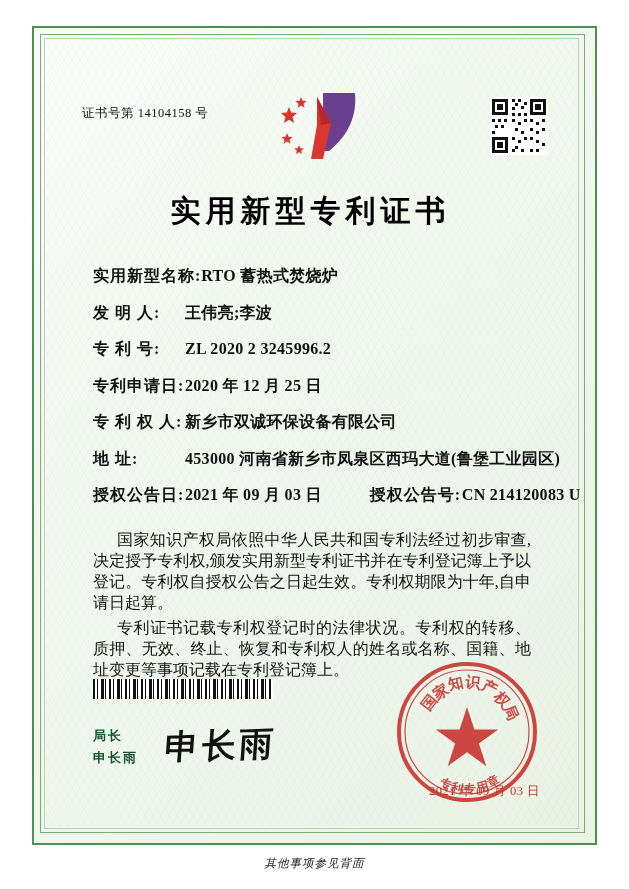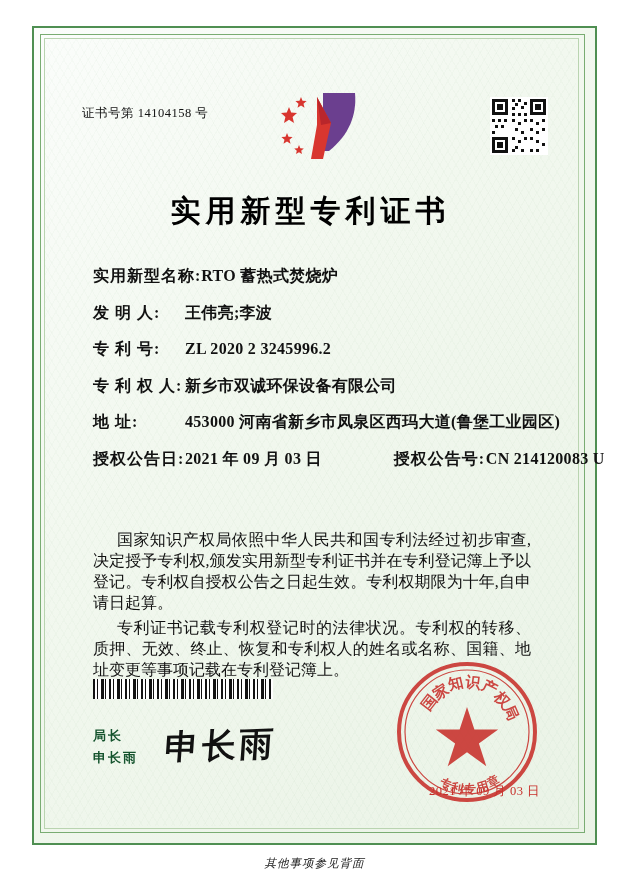--- a/index.html
+++ b/index.html
@@ -130,21 +130,21 @@
     letter-spacing: 1px;
   }
   .field-value {
     letter-spacing: 0.3px;
   }
   .field-row.split .field-label {
     min-width: 92px;
   }
   .inline-second {
     display: inline-block;
-    margin-left: 68px;
+    margin-left: 44px;
   }
   .inline-second .field-label {
     min-width: 80px;
   }
 
   .paragraphs {
     position: absolute;
     left: 48px;
     top: 490px;
     width: 438px;
@@ -323,20 +323,23 @@
       <div class="field-row">
         <span class="field-label">实用新型名称:</span><span class="field-value">RTO 蓄热式焚烧炉</span>
       </div>
       <div class="field-row">
         <span class="field-label">发 明 人:</span><span class="field-value">王伟亮;李波</span>
       </div>
       <div class="field-row">
         <span class="field-label">专 利 号:</span><span class="field-value">ZL 2020 2 3245996.2</span>
       </div>
       <div class="field-row">
+        <span class="field-label">专利申请日:</span><span class="field-value">2020 年 12 月 25 日</span>
+      </div>
+      <div class="field-row">
         <span class="field-label">专 利 权 人:</span><span class="field-value">新乡市双诚环保设备有限公司</span>
       </div>
       <div class="field-row">
         <span class="field-label">地 址:</span><span class="field-value">453000 河南省新乡市凤泉区西玛大道(鲁堡工业园区)</span>
       </div>
       <div class="field-row split">
         <span class="field-label">授权公告日:</span><span class="field-value">2021 年 09 月 03 日</span>
         <span class="inline-second">
           <span class="field-label">授权公告号:</span><span class="field-value">CN 214120083 U</span>
         </span>

